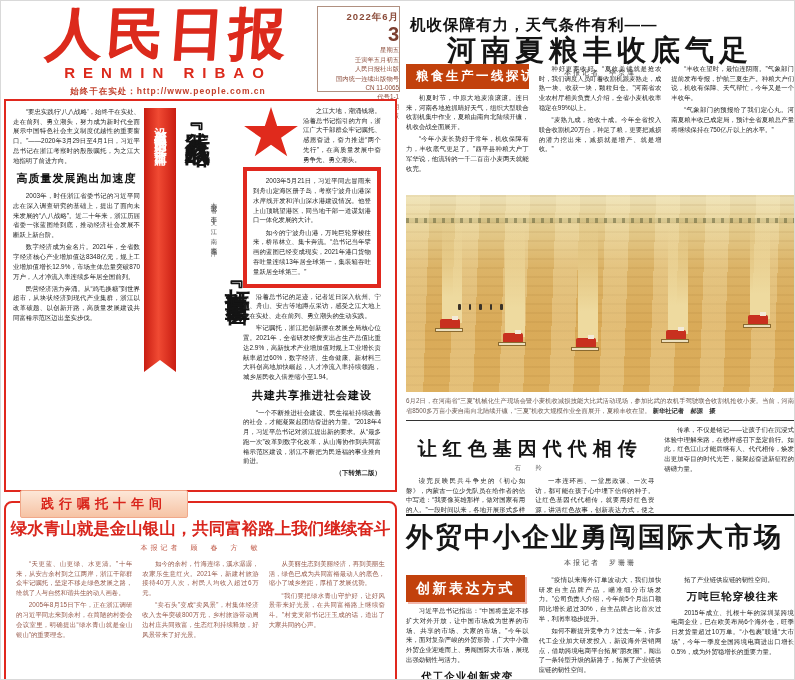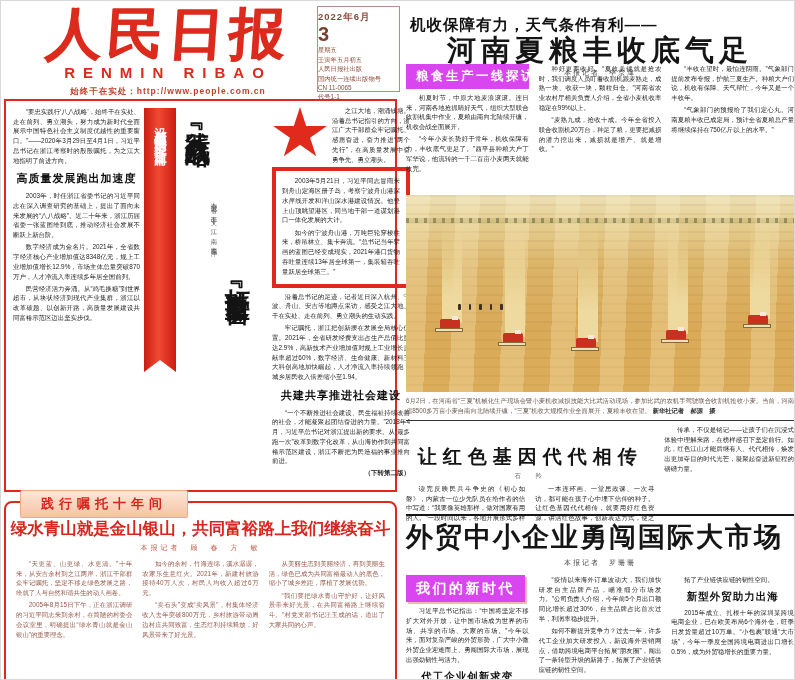--- a/index.html
+++ b/index.html
@@ -11,53 +11,53 @@
   }
   
   .masthead { position:absolute; left:0; top:0; width:402px; height:96px; }
   .brand { position:absolute; left:30px; top:2px; width:274px; text-align:center; }
   .brand-title { font-family:"DejaVu Serif", serif; font-weight:bold; font-size:56px;
     line-height:1.08; color:#dc2a1c; letter-spacing:5px; transform:skewX(-4deg);
     text-shadow:1px 0 0 #dc2a1c; }
   .brand-pinyin { font-size:15px; font-weight:bold; color:#dc2a1c; letter-spacing:8px; margin-top:1px; }
   .brand-site { font-size:8.5px; font-weight:bold; color:#c2402c; margin-top:5px; letter-spacing:1px; }
   .datebox { position:absolute; left:316px; top:5px; width:83px; height:86px;
-    border:1px solid #b09080; color:#8a4a38; text-align:left;
+    border:1px solid #b09080; color:#8a4a38; text-align:right;
     font-size:6.3px; line-height:1.5; padding-top:3px; }
   .d-ym { font-size:9.5px; font-weight:bold; letter-spacing:1px; }
   .d-day { font-size:20px; font-weight:bold; line-height:1.05; color:#7c3f30; }
   
   .t { text-indent:2em; text-align:justify; margin:0 0 2.5px; }
   .small { font-size:6.4px; line-height:1.52; color:#242424; }
   .subhead { font-size:11px; font-weight:bold; text-align:center; letter-spacing:1px;
     color:#111; margin:5px 0 4px; }
   .byline { font-size:7px; color:#444; letter-spacing:2px; }
   .center { text-align:center; }
   .cols { display:flex; gap:10px; }
   .col { flex:1; overflow:hidden; }
-  .tag { display:inline-block; background:#d946ef; color:#fff; font-weight:bold;
+  .tag { display:inline-block; background:#c2410c; color:#fff; font-weight:bold;
     font-size:12.5px; letter-spacing:2.5px; padding:3px 10px; margin-bottom:4px;
     white-space:nowrap; position:relative; z-index:2; }
   
   .zj-box { position:absolute; left:3px; top:98px; width:393px; height:393px;
     border:2px solid #e0281e; background:#fff; }
   .zj-left { position:absolute; left:7px; top:6px; width:127px; height:377px; overflow:hidden; }
   .ribbon { position:absolute; left:138px; top:7px; width:32px; height:264px;
     background:linear-gradient(90deg,#c91d12,#f04a33 45%,#c91d12);
     clip-path:polygon(0 0,100% 0,100% 100%,50% calc(100% - 12px),0 100%);
     display:flex; justify-content:center; }
   .ribbon-text { writing-mode:vertical-rl; color:#fff; font-weight:bold;
     font-size:12.5px; letter-spacing:2px; margin-top:9px; }
   .vh { position:absolute; writing-mode:vertical-rl; font-weight:900; color:#141414;
     font-size:25px; letter-spacing:2px; font-family:"DejaVu Sans", sans-serif; }
   .vh1 { left:175px; top:10px; }
   .vh2 { left:215px; top:168px; }
   .vbyline { position:absolute; left:203px; top:96px; writing-mode:vertical-rl;
     font-size:6.3px; color:#555; letter-spacing:1.5px; }
-  .zj-right { position:absolute; left:266px; top:5px; width:138px; height:379px; overflow:hidden; }
+  .zj-right { position:absolute; left:237px; top:5px; width:138px; height:379px; overflow:hidden; }
   .star { float:left; width:56px; height:54px; background:#e02a1c; margin:1px 4px 1px 0;
     clip-path:polygon(50% 0%,61% 35%,98% 35%,68% 57%,79% 91%,50% 70%,21% 91%,32% 57%,2% 35%,39% 35%); }
   .highlight { border:4px solid #e0281e; padding:5px 6px; margin:3px 0 4px; clear:both; }
   .continued { text-align:right; font-size:6.5px; font-weight:bold; color:#222; margin-top:2px; }
   
   .gw-box { position:absolute; left:3px; top:500px; width:393px; height:190px;
     border:2px solid #e0281e; border-radius:8px; background:#fff; }
   .gw-tab { position:absolute; left:14px; top:-13px;
     background:linear-gradient(180deg,#fde7d8,#f6c3a4); border:1px solid #f0a88a;
     border-radius:2px; color:#d9251c; font-weight:bold; font-size:13px;
@@ -99,21 +99,21 @@
   .rule { position:absolute; left:0; width:100%; border-top:1px solid #333; }
   .rule.r1 { top:411px; }
   .rule.thick { top:505px; border-top:2.5px solid #151515; }
   .jrt { position:absolute; top:414px; left:0; width:100%; height:89px; display:flex; gap:10px; }
   .jrt-main { width:64%; }
   .jrt-label { font-size:12px; font-weight:bold; color:#d9251c; letter-spacing:2px; }
   .jrt-icon { display:inline-block; width:11px; height:11px; background:#d9251c;
     margin-right:4px; vertical-align:-2px; position:relative; }
   .jrt-icon::before { content:""; position:absolute; inset:2px; border:1px solid #fff; }
   .jrt-headline { text-align:center; font-size:19px; font-weight:900; letter-spacing:6px;
-    color:#141414; margin-top:21px; font-family:"DejaVu Sans", sans-serif; }
+    color:#141414; margin-top:13px; font-family:"DejaVu Sans", sans-serif; }
   .jrt-byline { text-align:center; font-size:6.5px; color:#777; letter-spacing:4px; margin:2px 0 3px; }
   .jrt-cols { height:40px; overflow:hidden; }
   .jrt-side { flex:1; overflow:hidden; padding-top:2px; }
   .trade { position:absolute; top:510px; left:0; width:100%; height:170px; }
   .tr-headline { font-size:27px; font-weight:900; letter-spacing:2px;
     color:#151515; font-family:"DejaVu Sans", sans-serif; }
   .tr-byline { margin-top:3px; }
   .tr-cols { margin-top:7px; height:130px; overflow:hidden; }
   .tr-tag { box-shadow:2px 2px 0 #f3b7ac; font-size:14px; }
   .tr-sub { font-size:10.5px; margin:4px 0 3px; }
@@ -268,31 +268,31 @@
       </div>
     </section>
 
     <div class="rule thick"></div>
 
     <section class="trade">
       <h1 class="tr-headline">外贸中小企业勇闯国际大市场</h1>
       <div class="tr-byline byline center">本报记者　罗珊珊</div>
       <div class="tr-cols cols">
         <div class="col small">
-          <span class="tag tr-tag">我们的新时代</span>
+          <span class="tag tr-tag">创新表达方式</span>
           <p class="t">习近平总书记指出：“中国将坚定不移扩大对外开放，让中国市场成为世界的市场、共享的市场、大家的市场。”今年以来，面对复杂严峻的外贸形势，广大中小微外贸企业迎难而上、勇闯国际大市场，展现出强劲韧性与活力。</p>
           <h3 class="subhead tr-sub">代工企业创新求变</h3>
           <p class="t">广东佛山顺德区一家小家电企业车间里，一排排智能生产线高速运转，产品远销欧美市场。</p>
         </div>
         <div class="col small">
           <p class="t">“疫情以来海外订单波动大，我们加快研发自主品牌产品，瞄准细分市场发力。”公司负责人介绍，今年前5个月出口额同比增长超过30%，自主品牌占比首次过半，利润率稳步提升。</p>
           <p class="t">如何不断提升竞争力？过去一年，许多代工企业加大研发投入，新设海外营销网点，借助跨境电商平台拓展“朋友圈”，闯出了一条转型升级的新路子，拓展了产业链供应链的韧性空间。</p>
         </div>
         <div class="col small">
           <p class="t">拓了产业链供应链的韧性空间。</p>
-          <h3 class="subhead tr-sub">新型外贸助力出海</h3>
+          <h3 class="subhead tr-sub">万吨巨轮穿梭往来</h3>
           <p class="t">2015年成立、扎根十年的深圳某跨境电商企业，已在欧美布局6个海外仓，旺季日发货量超过10万单。“小包裹”联通“大市场”，今年一季度全国跨境电商进出口增长0.5%，成为外贸稳增长的重要力量。</p>
         </div>
       </div>
     </section>
 
   </div>
 </div>
 
 </body></html>

